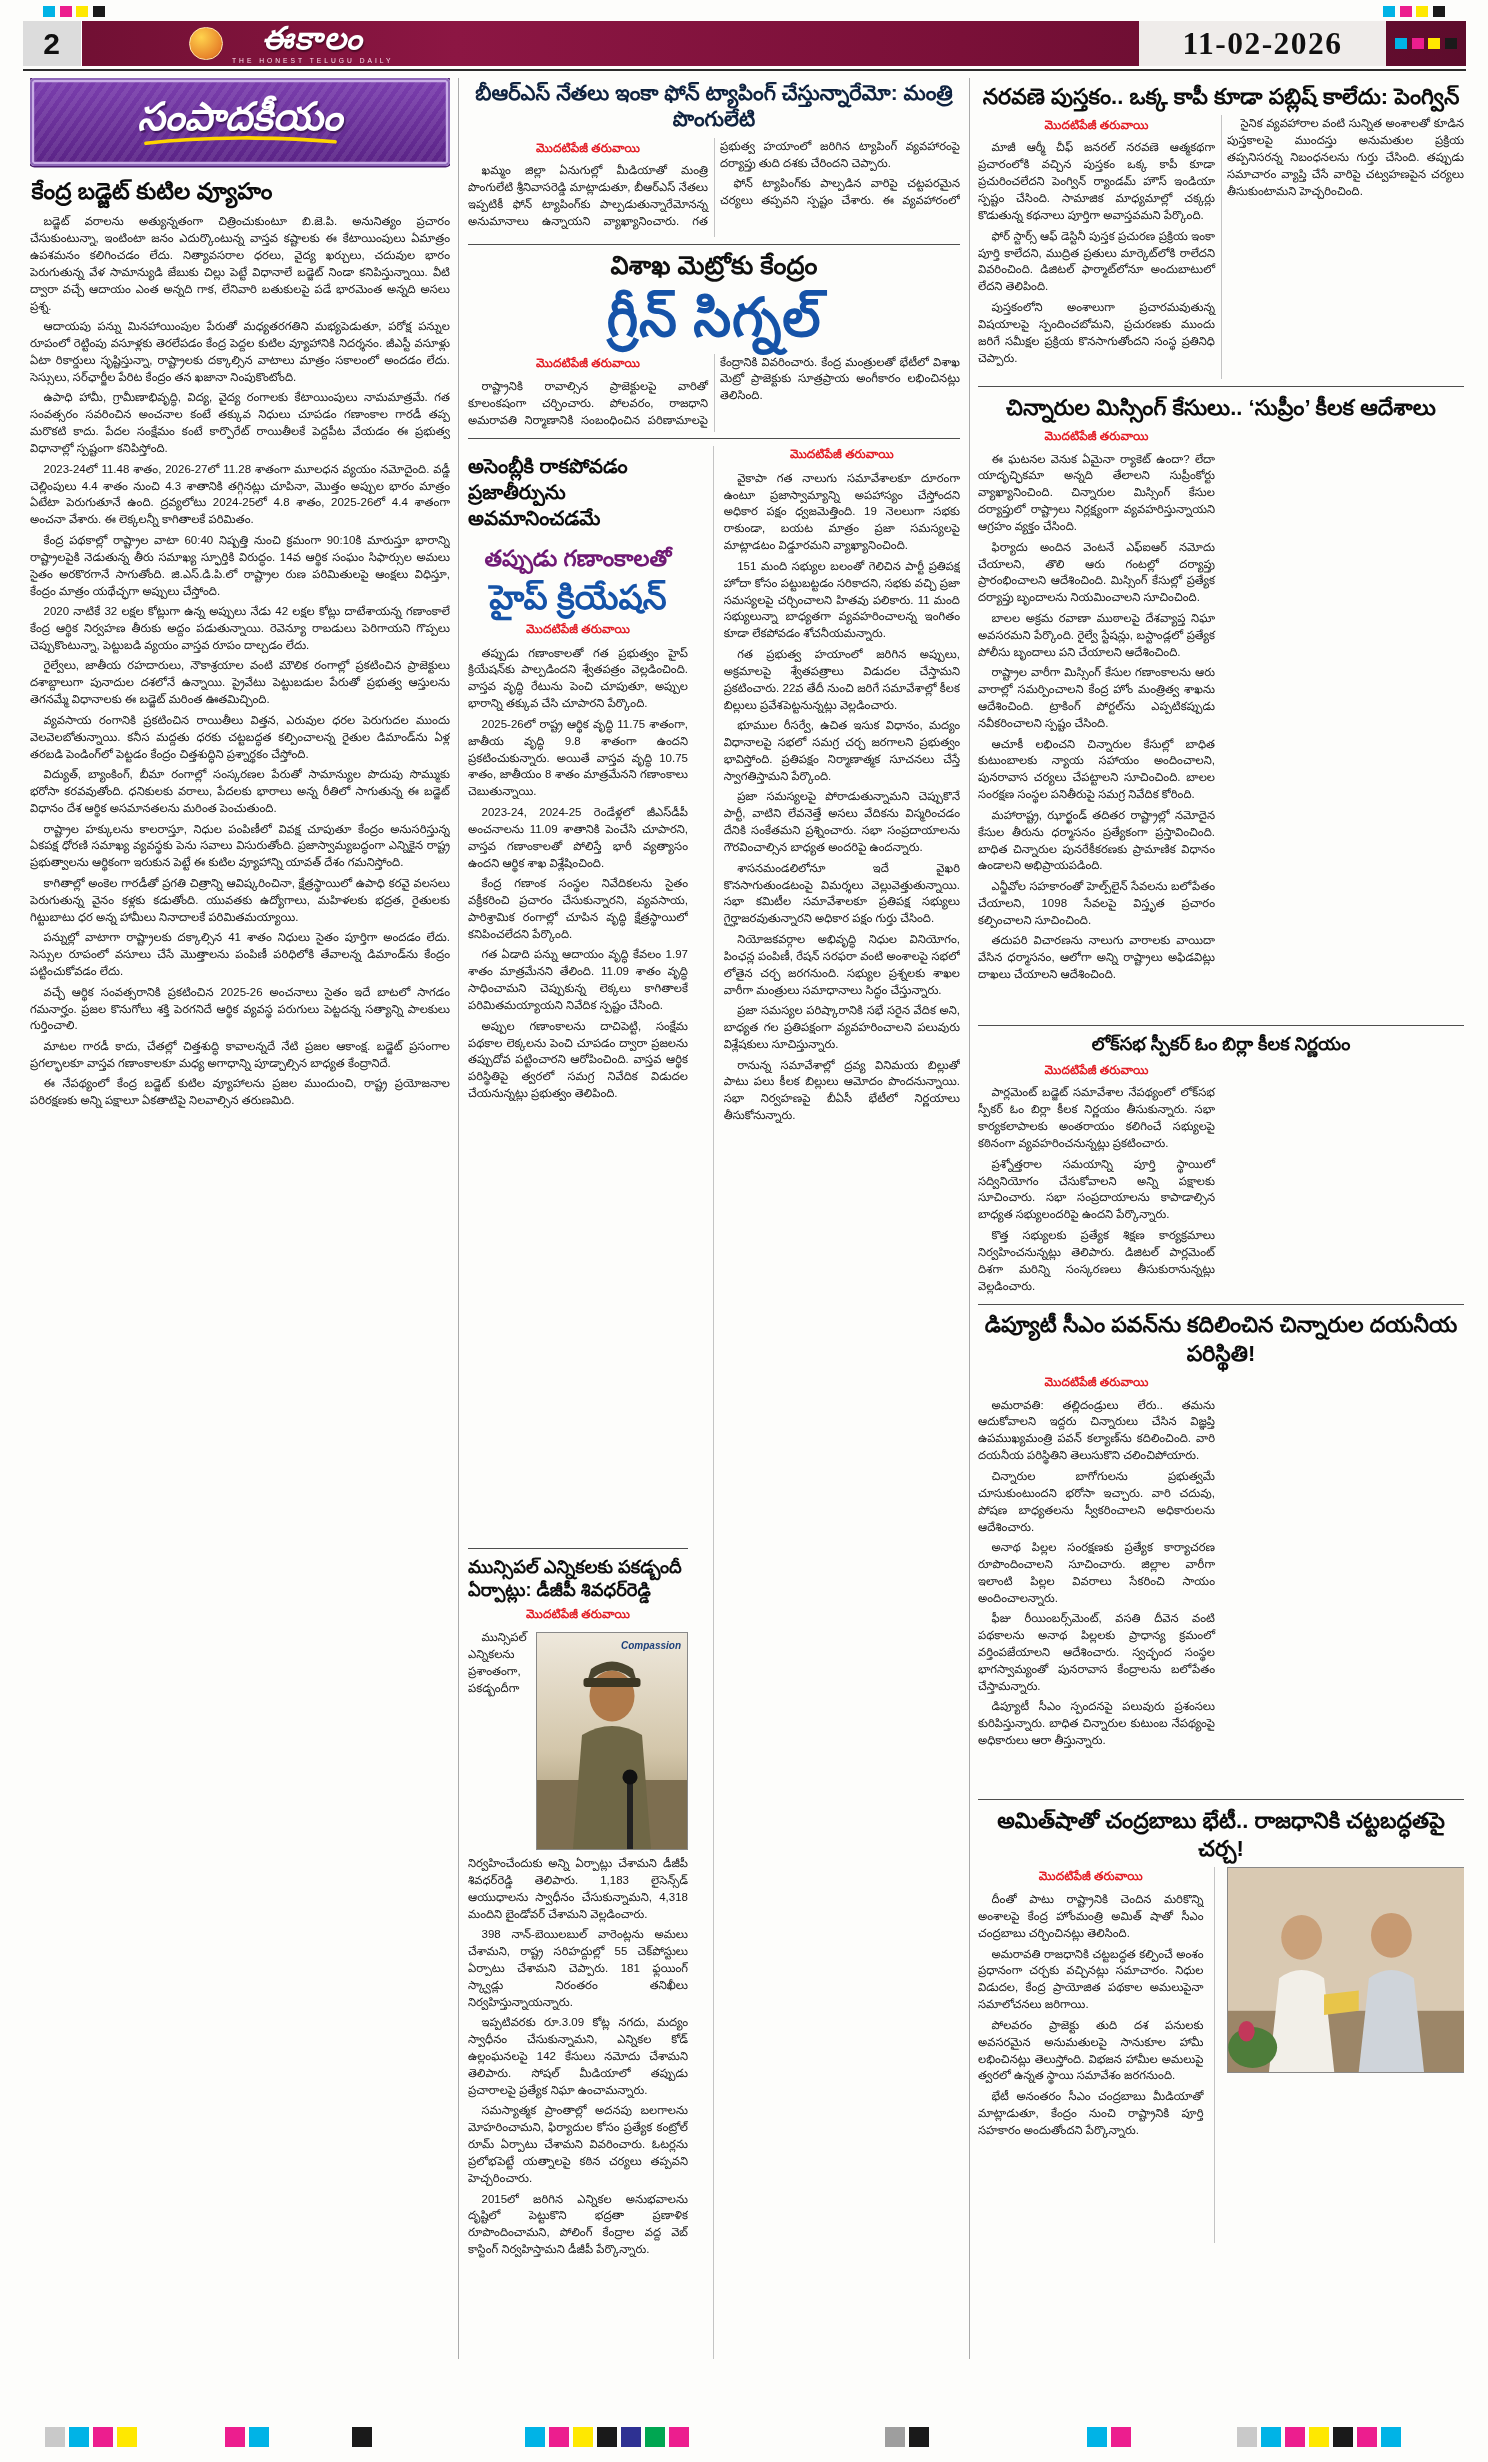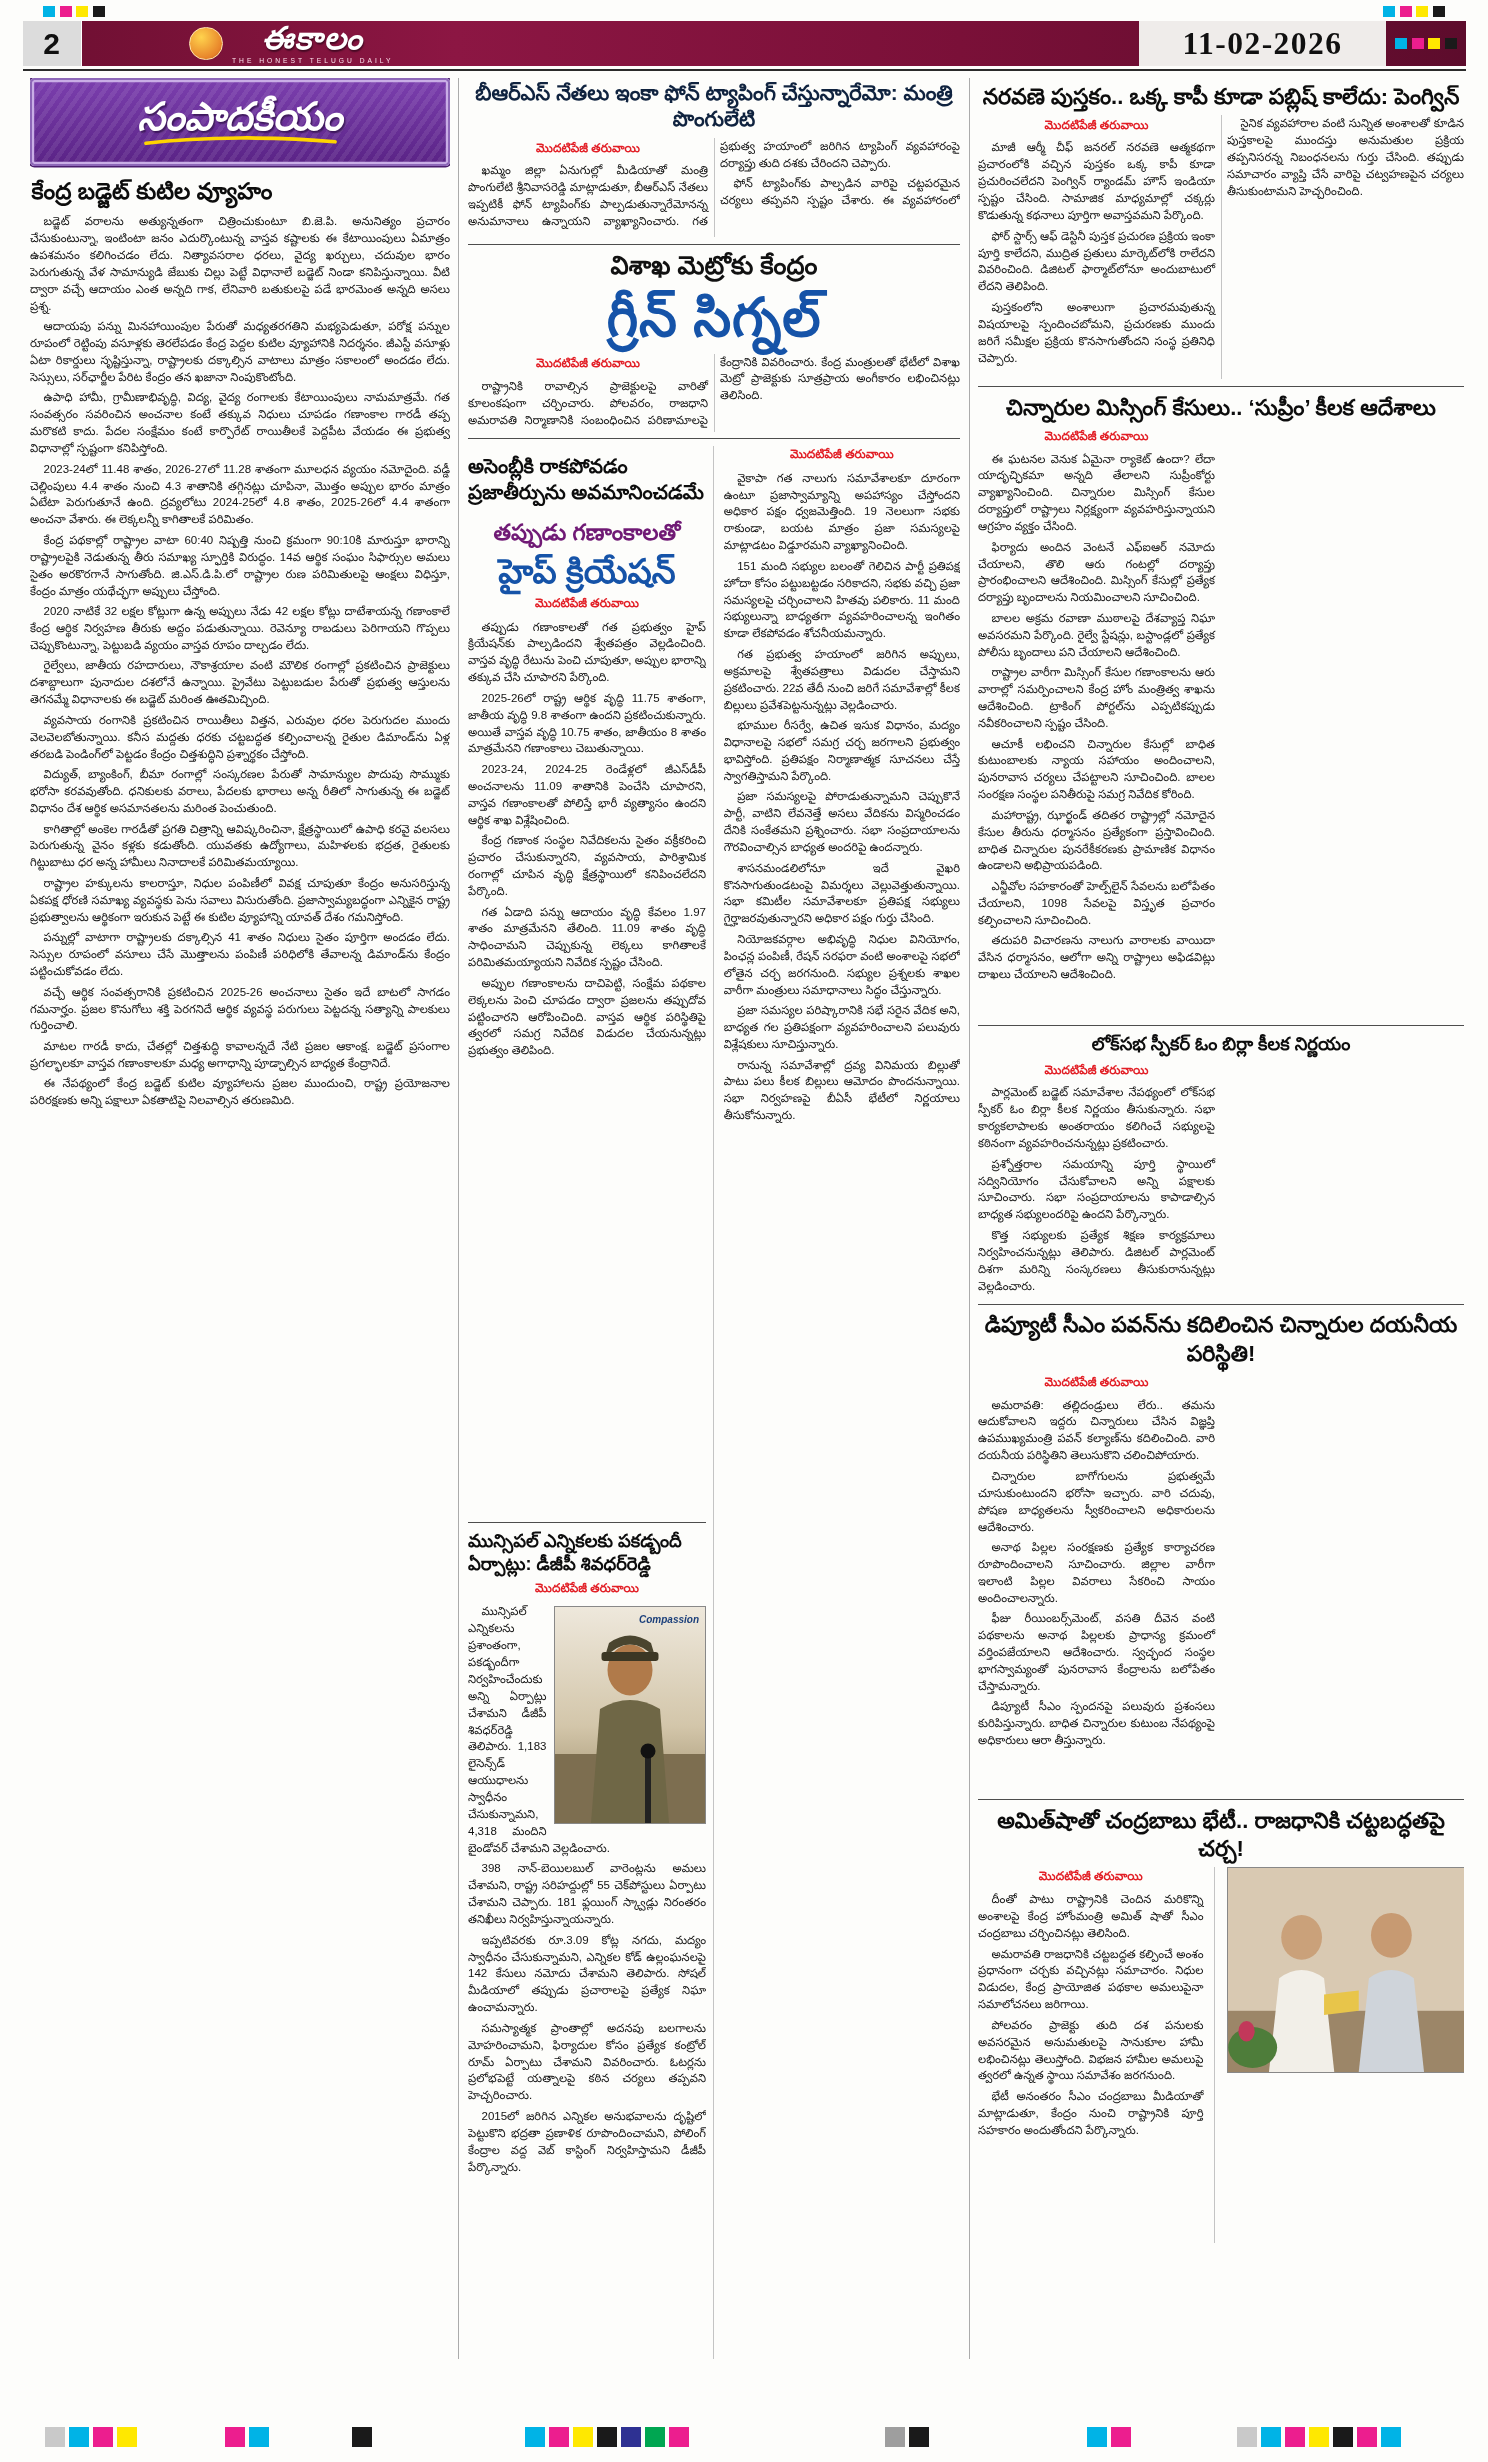--- a/index.html
+++ b/index.html
@@ -59,21 +59,21 @@
   .big-blue{text-align:center;font-size:54px;font-weight:800;color:#1553a8;line-height:1.05;margin:3px 0 7.5px;letter-spacing:0.7px;}
   .head-c{font-size:20px;font-weight:800;line-height:1.3;margin:7.5px 0 15px;color:#0d0d0d;}
   .kicker-blue{text-align:center;font-size:22.5px;font-weight:800;color:#701a75;margin-top:3px;}
   .big-blue2{text-align:center;font-size:34px;font-weight:800;color:#1553a8;margin:1.5px 0 6px;line-height:1.1;}
   .head-e{font-size:18px;font-weight:800;line-height:1.3;margin:6px 0 4.5px;color:#0d0d0d;}
   .head-r{font-size:22px;text-align:center;font-weight:800;line-height:1.28;margin:4.5px 1.5px 4.5px;color:#0d0d0d;}
   .head-r.small{font-size:18px;}
 
   
   .mid-split{display:grid;grid-template-columns:1fr 1fr;}
-  .mid-left{padding-right:7px;border-right:0.7px solid #c4c4c4;}
+  .mid-left{padding-right:25px;border-right:0.7px solid #c4c4c4;}
   .mid-right{padding-left:9.7px;}
 
   
   .photo{position:relative;border:0.7px solid #888;overflow:hidden;background:#cbbfa6;}
   .photo.dgp{float:right;width:150px;height:216px;margin:3px 0 4.5px 7.5px;
              background:linear-gradient(180deg,#eee8dc 0%,#d3c6aa 55%,#93835f 100%);}
   .photo-overlay{position:absolute;top:6px;right:6px;font-size:10px;color:#1b3f7a;font-weight:bold;font-style:italic;}
   .photo.meeting{width:100%;height:204px;background:linear-gradient(180deg,#e6d8c2,#c8b08c);}
   .j-grid{display:grid;grid-template-columns:1fr 1fr;column-gap:12px;}
   .j-left{border-right:0.7px solid #c4c4c4;padding-right:10.5px;}
@@ -133,22 +133,22 @@
       <div>
           <p>బడ్జెట్ వరాలను అత్యున్నతంగా చిత్రించుకుంటూ బి.జె.పి. అనునిత్యం ప్రచారం చేసుకుంటున్నా, ఇంటింటా జనం ఎదుర్కొంటున్న వాస్తవ కష్టాలకు ఈ కేటాయింపులు ఏమాత్రం ఉపశమనం కలిగించడం లేదు. నిత్యావసరాల ధరలు, వైద్య ఖర్చులు, చదువుల భారం పెరుగుతున్న వేళ సామాన్యుడి జేబుకు చిల్లు పెట్టే విధానాలే బడ్జెట్ నిండా కనిపిస్తున్నాయి. వీటి ద్వారా వచ్చే ఆదాయం ఎంత అన్నది గాక, లేనివారి బతుకులపై పడే భారమెంత అన్నది అసలు ప్రశ్న.</p>
           <p>ఆదాయపు పన్ను మినహాయింపుల పేరుతో మధ్యతరగతిని మభ్యపెడుతూ, పరోక్ష పన్నుల రూపంలో రెట్టింపు వసూళ్లకు తెరలేపడం కేంద్ర పెద్దల కుటిల వ్యూహానికి నిదర్శనం. జీఎస్టీ వసూళ్లు ఏటా రికార్డులు సృష్టిస్తున్నా, రాష్ట్రాలకు దక్కాల్సిన వాటాలు మాత్రం సకాలంలో అందడం లేదు. సెస్సులు, సర్‌ఛార్జీల పేరిట కేంద్రం తన ఖజానా నింపుకొంటోంది.</p>
           <p>ఉపాధి హామీ, గ్రామీణాభివృద్ధి, విద్య, వైద్య రంగాలకు కేటాయింపులు నామమాత్రమే. గత సంవత్సరం సవరించిన అంచనాల కంటే తక్కువ నిధులు చూపడం గణాంకాల గారడీ తప్ప మరొకటి కాదు. పేదల సంక్షేమం కంటే కార్పొరేట్ రాయితీలకే పెద్దపీట వేయడం ఈ ప్రభుత్వ విధానాల్లో స్పష్టంగా కనిపిస్తోంది.</p>
           <p>2023-24లో 11.48 శాతం, 2026-27లో 11.28 శాతంగా మూలధన వ్యయం నమోదైంది. వడ్డీ చెల్లింపులు 4.4 శాతం నుంచి 4.3 శాతానికి తగ్గినట్లు చూపినా, మొత్తం అప్పుల భారం మాత్రం ఏటేటా పెరుగుతూనే ఉంది. ద్రవ్యలోటు 2024-25లో 4.8 శాతం, 2025-26లో 4.4 శాతంగా అంచనా వేశారు. ఈ లెక్కలన్నీ కాగితాలకే పరిమితం.</p>
           <p>కేంద్ర పథకాల్లో రాష్ట్రాల వాటా 60:40 నిష్పత్తి నుంచి క్రమంగా 90:10కి మారుస్తూ భారాన్ని రాష్ట్రాలపైకి నెడుతున్న తీరు సమాఖ్య స్ఫూర్తికి విరుద్ధం. 14వ ఆర్థిక సంఘం సిఫార్సుల అమలు సైతం అరకొరగానే సాగుతోంది. జి.ఎస్.డి.పి.లో రాష్ట్రాల రుణ పరిమితులపై ఆంక్షలు విధిస్తూ, కేంద్రం మాత్రం యథేచ్ఛగా అప్పులు చేస్తోంది.</p>
           <p>2020 నాటికే 32 లక్షల కోట్లుగా ఉన్న అప్పులు నేడు 42 లక్షల కోట్లు దాటేశాయన్న గణాంకాలే కేంద్ర ఆర్థిక నిర్వహణ తీరుకు అద్దం పడుతున్నాయి. రెవెన్యూ రాబడులు పెరిగాయని గొప్పలు చెప్పుకొంటున్నా, పెట్టుబడి వ్యయం వాస్తవ రూపం దాల్చడం లేదు.</p>
           <p>రైల్వేలు, జాతీయ రహదారులు, నౌకాశ్రయాల వంటి మౌలిక రంగాల్లో ప్రకటించిన ప్రాజెక్టులు దశాబ్దాలుగా పునాదుల దశలోనే ఉన్నాయి. ప్రైవేటు పెట్టుబడుల పేరుతో ప్రభుత్వ ఆస్తులను తెగనమ్మే విధానాలకు ఈ బడ్జెట్ మరింత ఊతమిచ్చింది.</p>
           <p>వ్యవసాయ రంగానికి ప్రకటించిన రాయితీలు విత్తన, ఎరువుల ధరల పెరుగుదల ముందు వెలవెలబోతున్నాయి. కనీస మద్దతు ధరకు చట్టబద్ధత కల్పించాలన్న రైతుల డిమాండ్‌ను ఏళ్ల తరబడి పెండింగ్‌లో పెట్టడం కేంద్రం చిత్తశుద్ధిని ప్రశ్నార్థకం చేస్తోంది.</p>
           <p>విద్యుత్, బ్యాంకింగ్, బీమా రంగాల్లో సంస్కరణల పేరుతో సామాన్యుల పొదుపు సొమ్ముకు భరోసా కరవవుతోంది. ధనికులకు వరాలు, పేదలకు భారాలు అన్న రీతిలో సాగుతున్న ఈ బడ్జెట్ విధానం దేశ ఆర్థిక అసమానతలను మరింత పెంచుతుంది.</p>
+          <p>రాష్ట్రాల హక్కులను కాలరాస్తూ, నిధుల పంపిణీలో వివక్ష చూపుతూ కేంద్రం అనుసరిస్తున్న ఏకపక్ష ధోరణి సమాఖ్య వ్యవస్థకు పెను సవాలు విసురుతోంది. ప్రజాస్వామ్యబద్ధంగా ఎన్నికైన రాష్ట్ర ప్రభుత్వాలను ఆర్థికంగా ఇరుకున పెట్టే ఈ కుటిల వ్యూహాన్ని యావత్ దేశం గమనిస్తోంది.</p>
           <p>కాగితాల్లో అంకెల గారడీతో ప్రగతి చిత్రాన్ని ఆవిష్కరించినా, క్షేత్రస్థాయిలో ఉపాధి కరవై వలసలు పెరుగుతున్న వైనం కళ్లకు కడుతోంది. యువతకు ఉద్యోగాలు, మహిళలకు భద్రత, రైతులకు గిట్టుబాటు ధర అన్న హామీలు నినాదాలకే పరిమితమయ్యాయి.</p>
-          <p>రాష్ట్రాల హక్కులను కాలరాస్తూ, నిధుల పంపిణీలో వివక్ష చూపుతూ కేంద్రం అనుసరిస్తున్న ఏకపక్ష ధోరణి సమాఖ్య వ్యవస్థకు పెను సవాలు విసురుతోంది. ప్రజాస్వామ్యబద్ధంగా ఎన్నికైన రాష్ట్ర ప్రభుత్వాలను ఆర్థికంగా ఇరుకున పెట్టే ఈ కుటిల వ్యూహాన్ని యావత్ దేశం గమనిస్తోంది.</p>
           <p>పన్నుల్లో వాటాగా రాష్ట్రాలకు దక్కాల్సిన 41 శాతం నిధులు సైతం పూర్తిగా అందడం లేదు. సెస్సుల రూపంలో వసూలు చేసే మొత్తాలను పంపిణీ పరిధిలోకి తేవాలన్న డిమాండ్‌ను కేంద్రం పట్టించుకోవడం లేదు.</p>
           <p>వచ్చే ఆర్థిక సంవత్సరానికి ప్రకటించిన 2025-26 అంచనాలు సైతం ఇదే బాటలో సాగడం గమనార్హం. ప్రజల కొనుగోలు శక్తి పెరగనిదే ఆర్థిక వ్యవస్థ పరుగులు పెట్టదన్న సత్యాన్ని పాలకులు గుర్తించాలి.</p>
           <p>మాటల గారడీ కాదు, చేతల్లో చిత్తశుద్ధి కావాలన్నదే నేటి ప్రజల ఆకాంక్ష. బడ్జెట్ ప్రసంగాల ప్రగల్భాలకూ వాస్తవ గణాంకాలకూ మధ్య అగాధాన్ని పూడ్చాల్సిన బాధ్యత కేంద్రానిదే.</p>
           <p>ఈ నేపథ్యంలో కేంద్ర బడ్జెట్ కుటిల వ్యూహాలను ప్రజల ముందుంచి, రాష్ట్ర ప్రయోజనాల పరిరక్షణకు అన్ని పక్షాలూ ఏకతాటిపై నిలవాల్సిన తరుణమిది.</p>
         </div>
     </div>
   </section>
 
   <section class="col mid">
 

